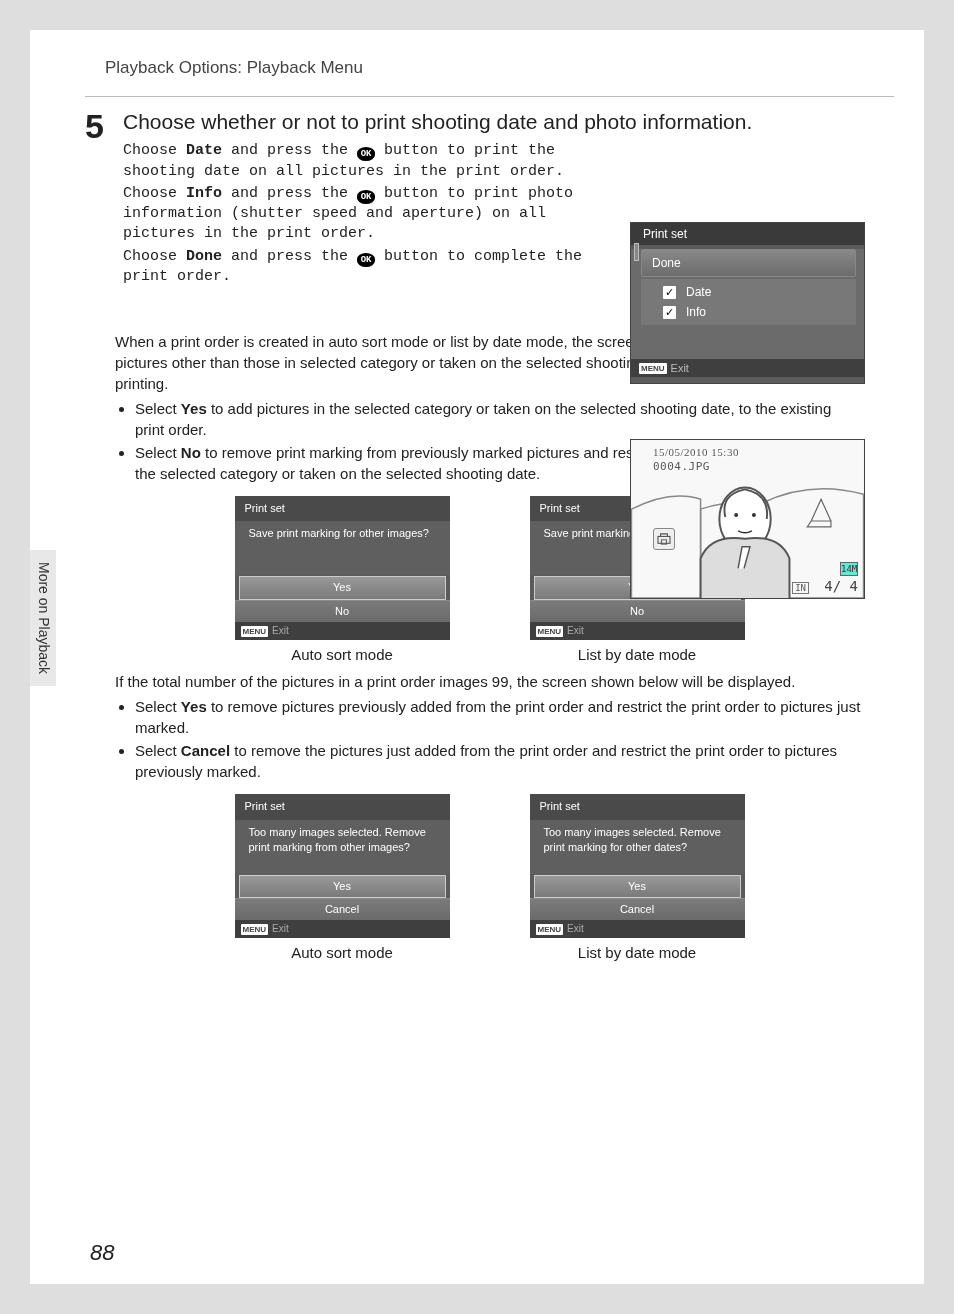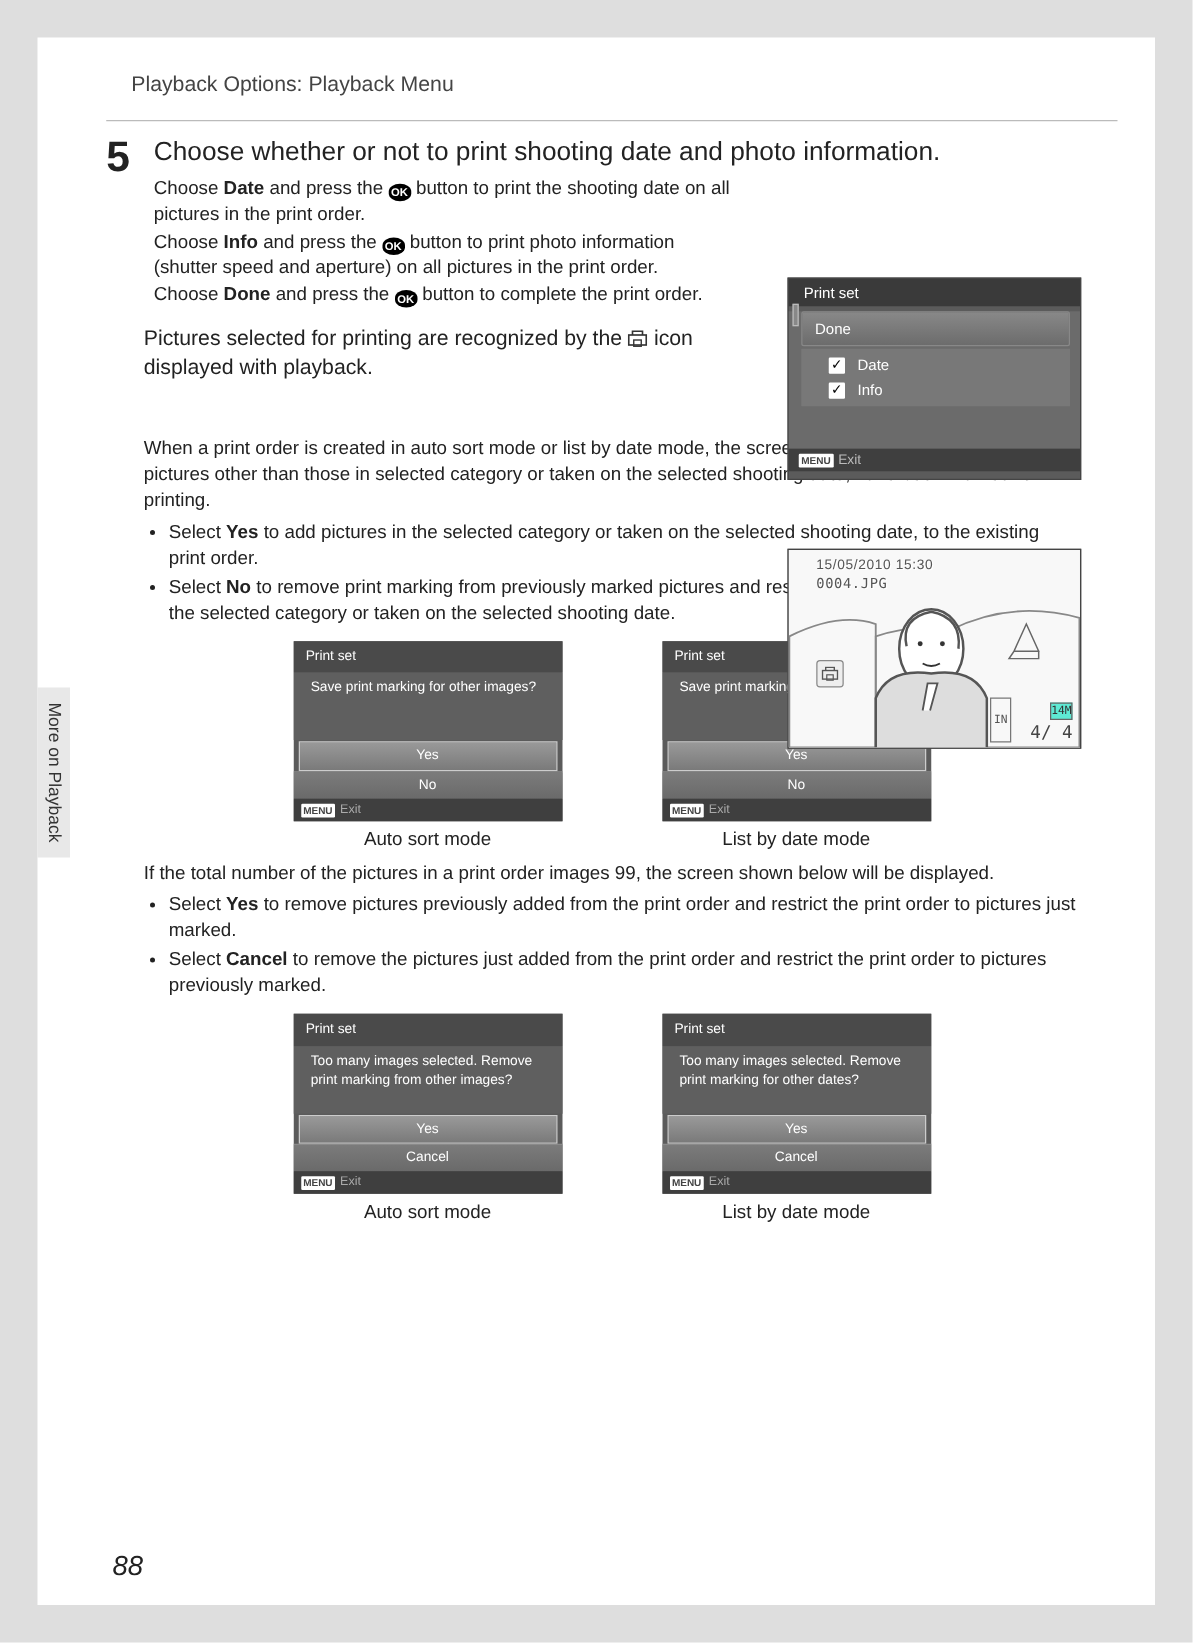--- a/index.html
+++ b/index.html
@@ -53,21 +53,21 @@
   .stepnum {
     font-size: 34px;
     font-weight: bold;
     line-height: 1;
     width: 26px;
     flex-shrink: 0;
   }
   .stepbody { flex: 1; }
   .steptitle { font-size: 21px; font-weight: 400; line-height: 1.25; margin-bottom: 6px; }
   .steptext { font-size: 15px; line-height: 1.35; }
-  .steptext p { margin-bottom: 2px; }
+  .steptext p { margin-bottom: 2px; font-family: Liberation Mono, monospace; }
   .ok-icon {
     display: inline-flex;
     width: 18px; height: 14px;
     background: #000;
     border-radius: 10px / 7px;
     color: #fff;
     font-size: 9px;
     font-weight: bold;
     align-items: center;
     justify-content: center;
@@ -119,21 +119,21 @@
   .photo {
     width: 100%; height: 100%;
     background: #f5f5f5;
     position: relative;
     overflow: hidden;
   }
   .photo-date {
     position: absolute; top: 6px; left: 22px;
     font-size: 11px; color: #555; letter-spacing: 0.5px;
     text-shadow: 1px 1px 0 #fff;
-    font-family: Liberation Sans, sans-serif;
+    font-family: Liberation Serif, serif;
   }
   .photo-file { position: absolute; top: 20px; left: 22px; font-size: 11px; color: #555; text-shadow: 1px 1px 0 #fff; font-family: monospace; letter-spacing: 0.5px;}
   .photo-printicon {
     position: absolute; left: 22px; top: 88px;
     width: 22px; height: 22px;
     background: #eee; border: 1px solid #888; border-radius: 3px;
     display: flex; align-items: center; justify-content: center;
   }
   .photo-size { position: absolute; right: 6px; bottom: 22px; width:18px;height:14px;background:#5eead4;border:1px solid #666;font-size:9px;color:#333;text-align:right;line-height:13px;font-family:monospace;}
   .photo-count { position: absolute; right: 6px; bottom: 4px; font-size:14px; color: #444; font-family:monospace;}
@@ -204,29 +204,20 @@
           <p>
             <span>Choose </span><b>Info</b><span> and press the </span><span class="ok-inline-wrapper"><span class="ok-icon">OK</span></span><span> button to print photo information (shutter speed and aperture) on all pictures in the print order.</span>
           </p>
           <p>
             <span>Choose </span><b>Done</b><span> and press the </span><span class="ok-inline-wrapper"><span class="ok-icon">OK</span></span><span> button to complete the print order.</span>
           </p>
         </div>
       </div>
     </div>
 
-    <div class="aftertext">
-      <span>Pictures selected for printing are recognized by the </span><span class="printset-icon">
-          <svg viewBox="0 0 16 14">
-            <rect x="1" y="4" width="14" height="8" fill="none" stroke="#333" stroke-width="1.3"></rect>
-            <path d="M4 4 L4 1 L12 1 L12 4" fill="none" stroke="#333" stroke-width="1.3"></path>
-            <rect x="5" y="8" width="6" height="5" fill="none" stroke="#333" stroke-width="1.1"></rect>
-          </svg>
-        </span><span> icon displayed with playback.</span>
-    </div>
 
     <div class="screen screen1">
       <div style="background:#3a3a3a;">
         <div class="scr-title">Print set</div>
       </div>
       <div style="position:absolute;left:3px;top:20px;width:5px;height:18px;background:#888;border:1px solid #bbb;"></div>
       <div class="scr-list" style="height:110px;">
         <div class="scr-done">Done</div>
         <div style="height:2px"></div>
         <div style="background:#787878;margin-left:10px;width:215px;">
@@ -264,21 +255,21 @@
         <div class="photo-date">15/05/2010 15:30</div>
         <div class="photo-file">0004.JPG</div>
         <div class="photo-printicon">
           <svg viewBox="0 0 16 14" width="14" height="12">
               <rect x="1" y="4" width="14" height="8" fill="none" stroke="#555" stroke-width="1.3"></rect>
               <path d="M4 4 L4 1 L12 1 L12 4" fill="none" stroke="#555" stroke-width="1.3"></path>
               <rect x="5" y="8" width="6" height="5" fill="none" stroke="#555" stroke-width="1.1"></rect>
             </svg>
         </div>
         <div class="photo-size">14M</div>
-        <div style="position:absolute;right:55px;bottom:4px;font-size:9px;color:#555;border:1px solid #777;padding:12px 2px;font-family:monospace;">IN</div>
+        <div style="position:absolute;right:55px;bottom:4px;font-size:9px;color:#555;border:1px solid #777;padding:0 2px;font-family:monospace;">IN</div>
         <div class="photo-count">4/     4</div>
       </div>
     </div>
 
     <div class="notes-block">
       <div class="notes-body">
         <p>When a print order is created in auto sort mode or list by date mode, the screen shown below is displayed if pictures other than those in selected category or taken on the selected shooting date, have been marked for printing.</p>
         <ul>
           <li><span>Select </span><b>Yes</b><span> to add pictures in the selected category or taken on the selected shooting date, to the existing print order.</span></li>
           <li><span>Select </span><b>No</b><span> to remove print marking from previously marked pictures and restrict the print order to pictures in the selected category or taken on the selected shooting date.</span></li>

